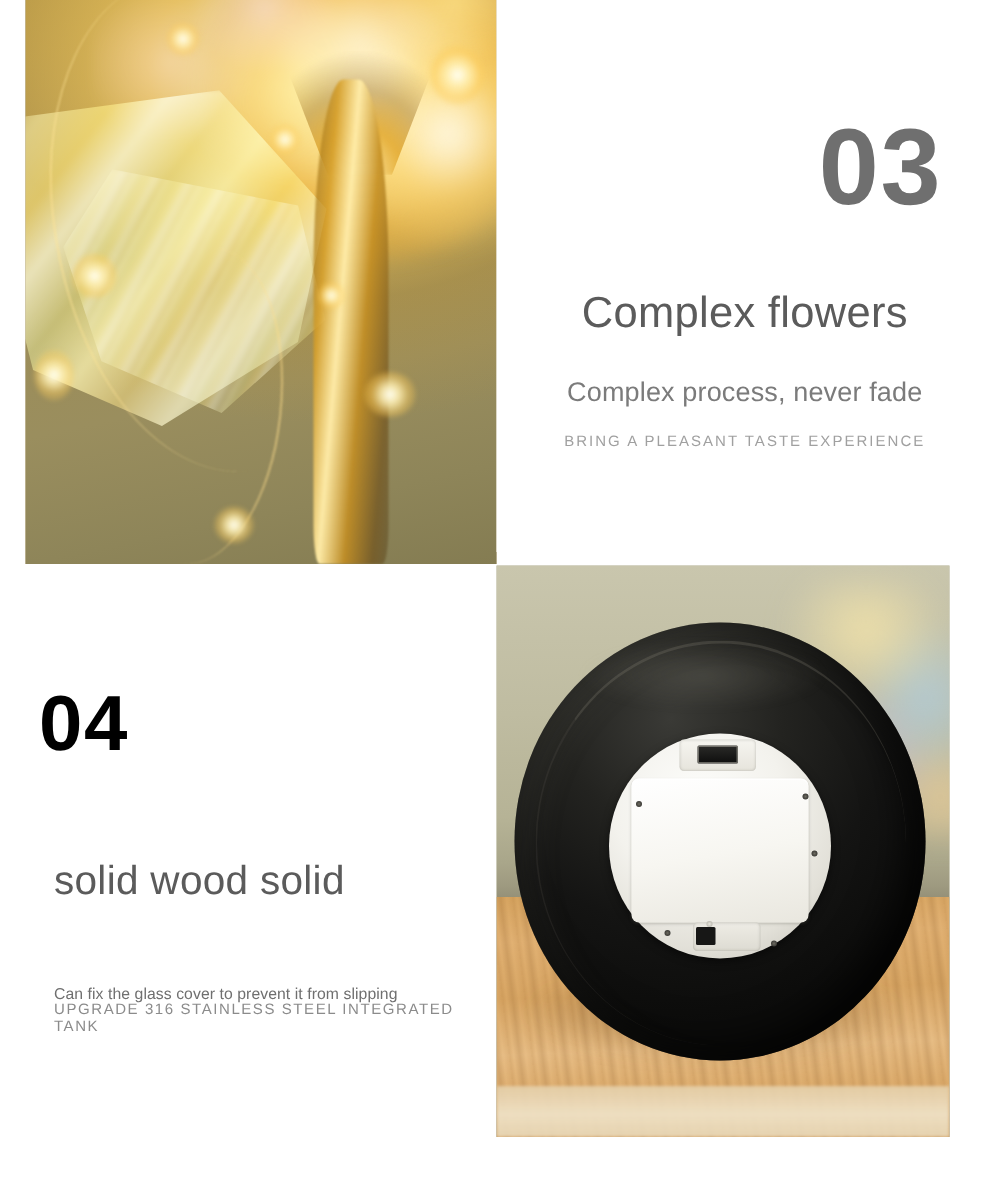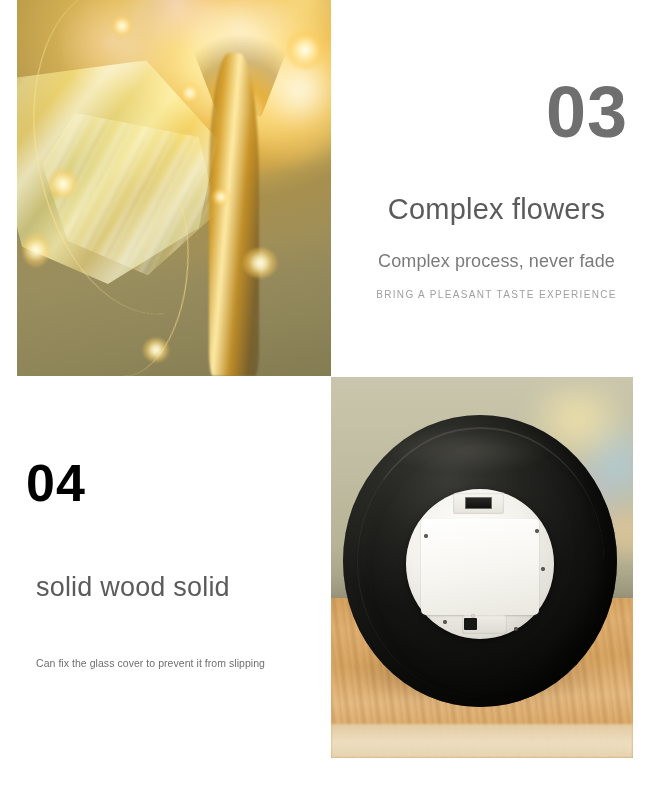--- a/index.html
+++ b/index.html
@@ -469,20 +469,21 @@
     <div class="num-03">03</div>
     <div class="title-03">Complex flowers</div>
     <div class="sub-03">Complex process, never fade</div>
     <div class="caps-03">BRING A PLEASANT TASTE EXPERIENCE</div>
   </div>
 
   <div class="block-04">
     <div class="num-04">04</div>
     <div class="title-04">solid wood solid</div>
     <div class="sub-04">Can fix the glass cover to prevent it from slipping</div>
+    <div class="caps-04">UPGRADE 316 STAINLESS STEEL INTEGRATED TANK</div>
   </div>
 
   <div class="photo-base">
     <div class="pb-bg"></div>
     <div class="pb-iris"></div>
     <div class="pb-wood"></div>
     <div class="pb-wood-edge"></div>
     <div class="pb-shadow"></div>
 
     <div class="puck">

